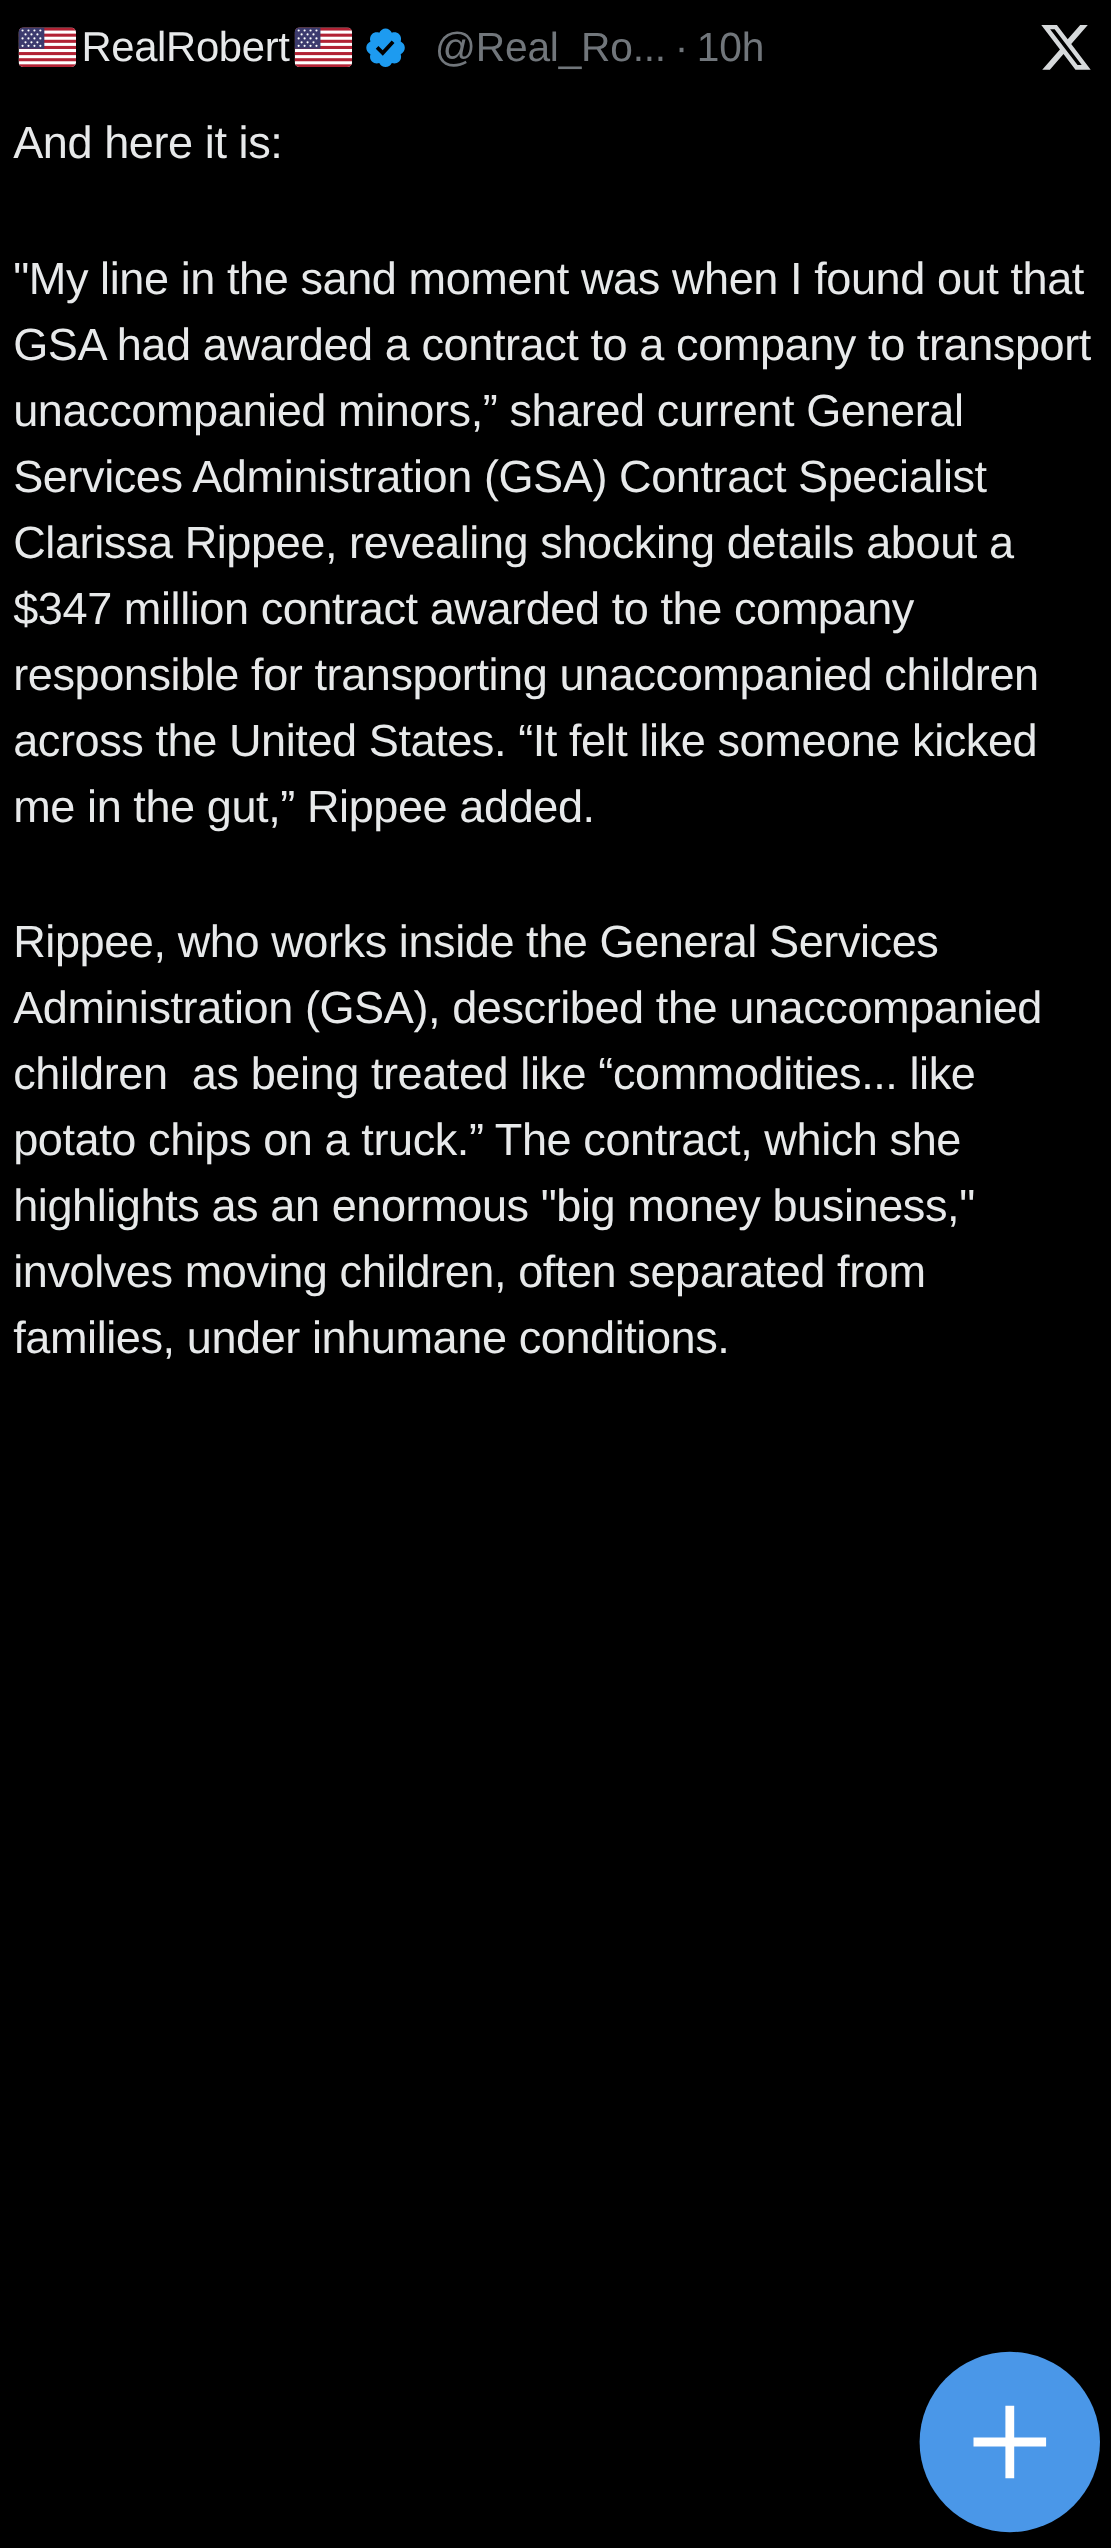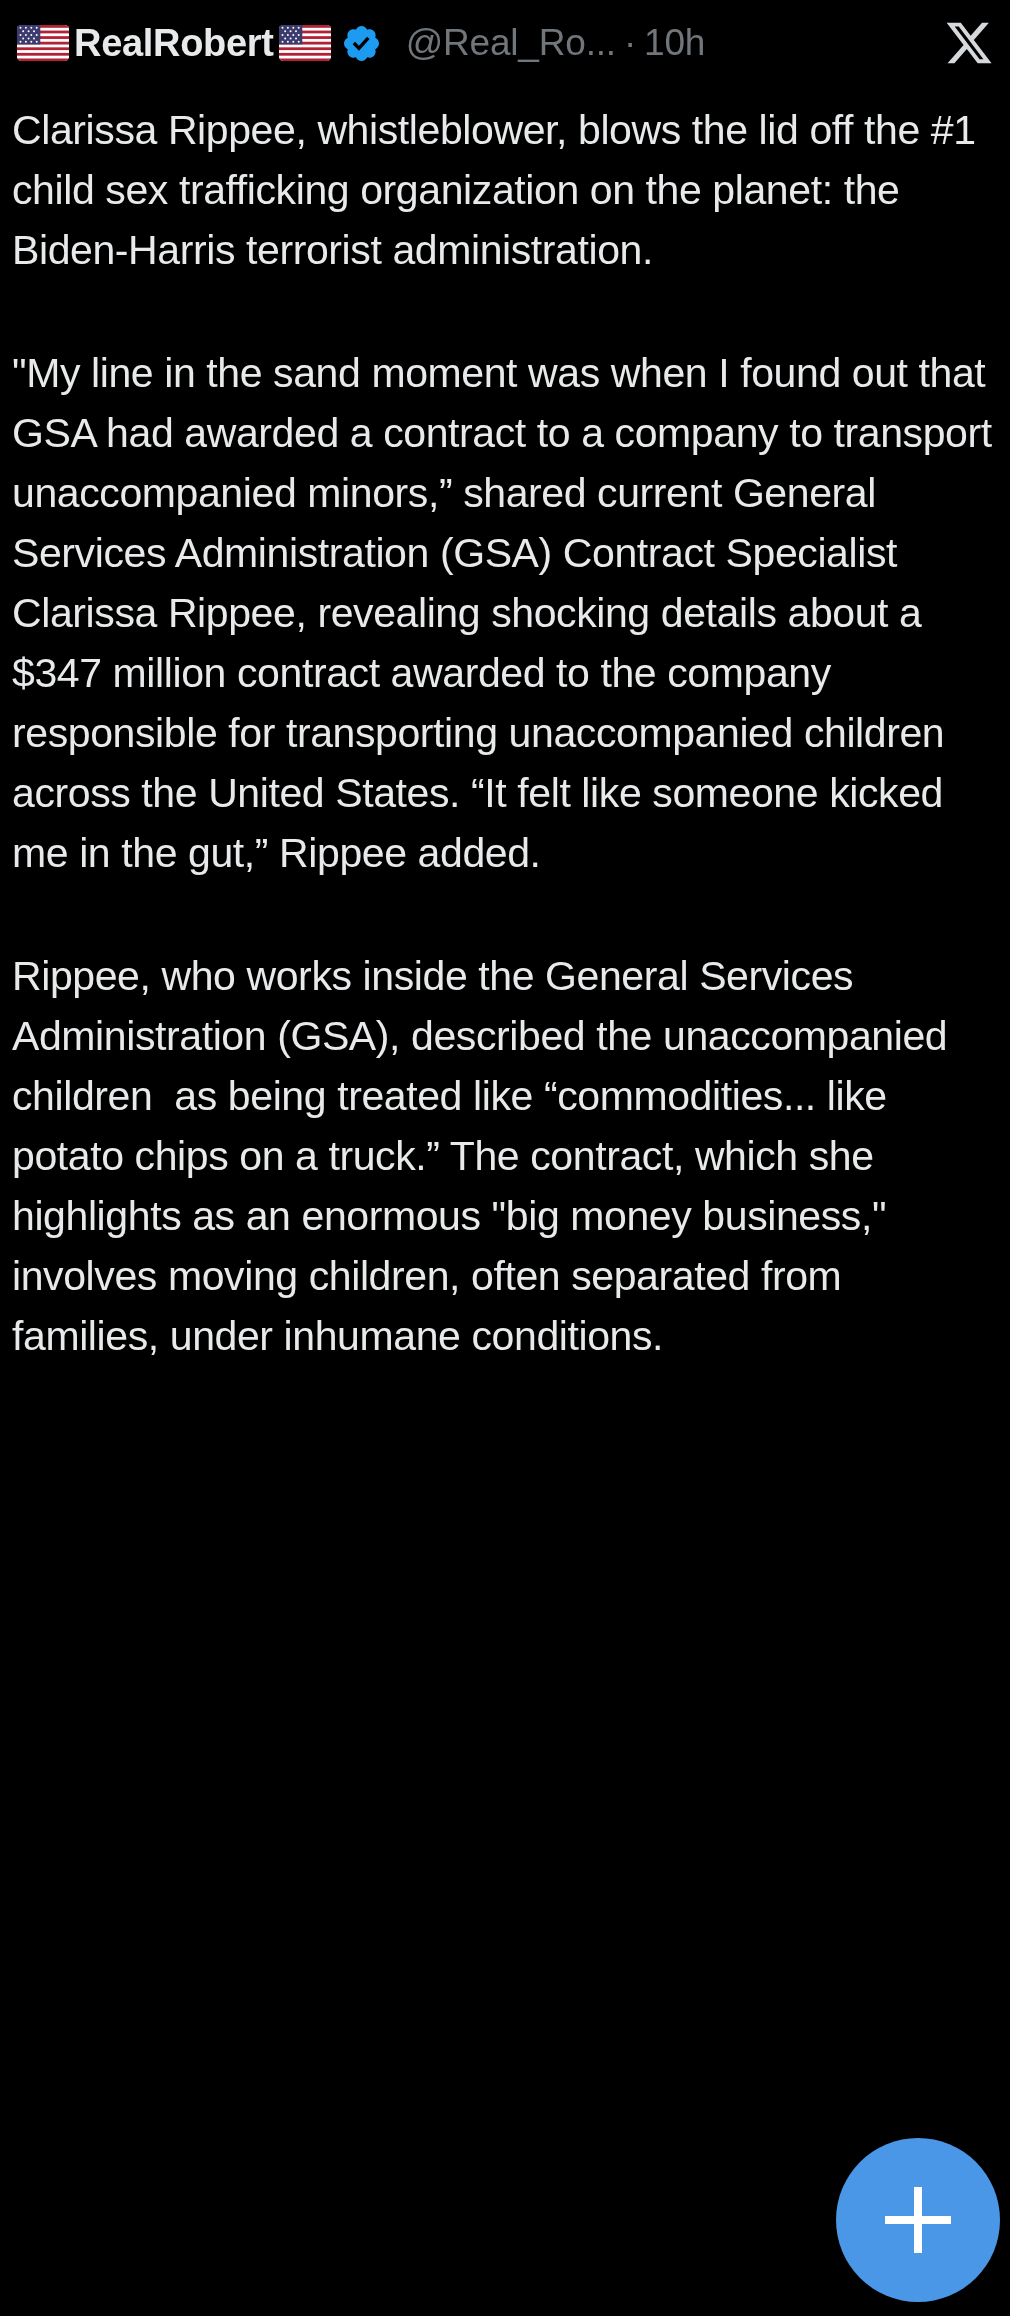--- a/index.html
+++ b/index.html
@@ -19,21 +19,21 @@
     align-items: center;
     padding: 12px 14px 0 16px;
     height: 62px;
     box-sizing: content-box;
   }
   .flag-icon { width: 54px; height: 40px; flex: 0 0 auto; }
   .flag-icon svg { display: block; width: 100%; height: 100%; }
   .display-name {
     color: #e7e9ea;
     font-size: 38px;
-    font-weight: 700;
+    font-weight: 400;
     letter-spacing: -0.3px;
     margin: 0 4px;
     white-space: nowrap;
   }
   .verified-badge { width: 41px; height: 41px; margin-left: 9px; flex: 0 0 auto; }
   .handle-group {
     display: flex;
     align-items: center;
     color: #71767b;
     font-size: 37px;
@@ -182,21 +182,21 @@
   <span class="header-spacer"></span>
 
   <span class="x-logo">
     <svg viewBox="0 0 24 24" aria-hidden="true">
       <path fill="#d6d9db" d="M18.244 2.25h3.308l-7.227 8.26 8.502 11.24H16.17l-5.214-6.817L4.99 21.75H1.68l7.73-8.835L1.254 2.25H8.08l4.713 6.231zm-1.161 17.52h1.833L7.084 4.126H5.117z"></path>
     </svg>
   </span>
 </header>
 
 <main class="tweet-text">
-  <p>Clarissa Rippee, whistleblower, blows the lid off the #1 child sex trafficking organization on the planet: the Biden-Harris terrorist administration.</p>
+  <p>And here it is:</p>
   <p>"My line in the sand moment was when I found out that GSA had awarded a contract to a company to transport unaccompanied minors,” shared current General Services Administration (GSA) Contract Specialist Clarissa Rippee, revealing shocking details about a $347 million contract awarded to the company responsible for transporting unaccompanied children across the United States. “It felt like someone kicked me in the gut,” Rippee added.</p>
   <p>Rippee, who works inside the General Services Administration (GSA), described the unaccompanied children  as being treated like “commodities... like potato chips on a truck.” The contract, which she highlights as an enormous "big money business," involves moving children, often separated from families, under inhumane conditions.</p>
 </main>
 
 <button class="fab" aria-label="Compose">
   <span>
     <svg width="100" height="100" viewBox="0 0 100 100" aria-hidden="true">
       <line x1="50" y1="17" x2="50" y2="83" stroke="#ffffff" stroke-width="8"></line>
       <line x1="17" y1="50" x2="83" y2="50" stroke="#ffffff" stroke-width="8"></line>
     </svg>

